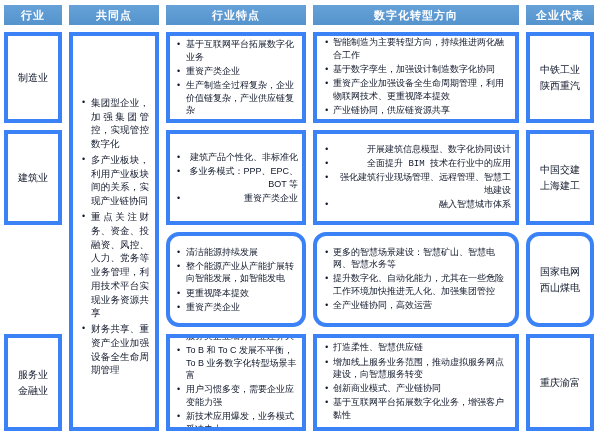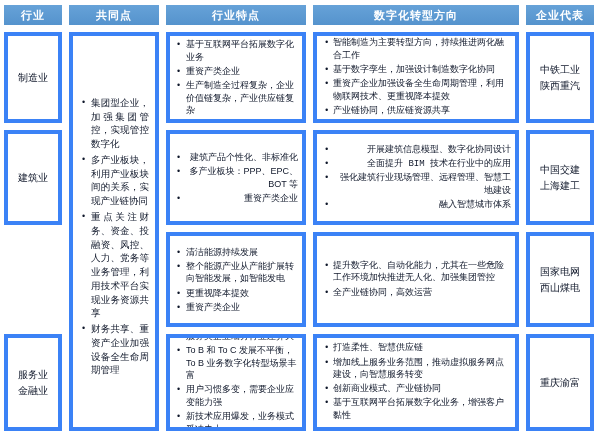--- a/index.html
+++ b/index.html
@@ -81,21 +81,21 @@
   .common-cell li {
     font-size: 9.5px;
     line-height: 1.45;
     text-align: justify;
     margin: 2px 0;
   }
   
   .gc1 { grid-column: 1; } .gc2 { grid-column: 2; } .gc3 { grid-column: 3; }
   .gc4 { grid-column: 4; font-family: Liberation Mono, monospace; } .gc5 { grid-column: 5; }
   .gr1 { grid-row: 1; } .gr2 { grid-row: 2; } .gr3 { grid-row: 3; text-align: right; }
-  .gr4 { grid-row: 4; } .gr5 { grid-row: 5; }
+  .gr4 { grid-row: 4; border-radius: 13px; } .gr5 { grid-row: 5; }
   .gr-span { grid-row: 2 / span 4; }
 </style>
 </head>
 <body>
 
 <div class="page">
   <div class="table">
 
     <div class="hcell gc1 gr1">行业</div>
     <div class="hcell gc2 gr1">共同点</div>
@@ -120,21 +120,21 @@
     <div class="cell list-cell gc3 gr2">
       <ul>
           <li>基于互联网平台拓展数字化业务</li>
           <li>重资产类企业</li>
           <li>生产制造全过程复杂，企业价值链复杂，产业供应链复杂</li>
         </ul>
     </div>
     <div class="cell list-cell gc3 gr3">
       <ul>
           <li>建筑产品个性化、非标准化</li>
-          <li>多产业板块：PPP、EPC、BOT 等</li>
+          <li>多业务模式：PPP、EPC、BOT 等</li>
           <li>重资产类企业</li>
         </ul>
     </div>
     <div class="cell list-cell gc3 gr4">
       <ul>
           <li>清洁能源持续发展</li>
           <li>整个能源产业从产能扩展转向智能发展，如智能发电</li>
           <li>更重视降本提效</li>
           <li>重资产类企业</li>
         </ul>
@@ -159,20 +159,21 @@
     <div class="cell list-cell gc4 gr3">
       <ul>
           <li>开展建筑信息模型、数字化协同设计</li>
           <li>全面提升 BIM 技术在行业中的应用</li>
           <li>强化建筑行业现场管理、远程管理、智慧工地建设</li>
           <li>融入智慧城市体系</li>
         </ul>
     </div>
     <div class="cell list-cell gc4 gr4">
       <ul>
+          <li>更多的智慧场景建设：智慧矿山、智慧电网、智慧水务等</li>
           <li>提升数字化、自动化能力，尤其在一些危险工作环境加快推进无人化、加强集团管控</li>
           <li>全产业链协同，高效运营</li>
         </ul>
     </div>
     <div class="cell list-cell gc4 gr5">
       <ul>
           <li>打造柔性、智慧供应链</li>
           <li>增加线上服务业务范围，推动虚拟服务网点建设，向智慧服务转变</li>
           <li>创新商业模式、产业链协同</li>
           <li>基于互联网平台拓展数字化业务，增强客户黏性</li>

